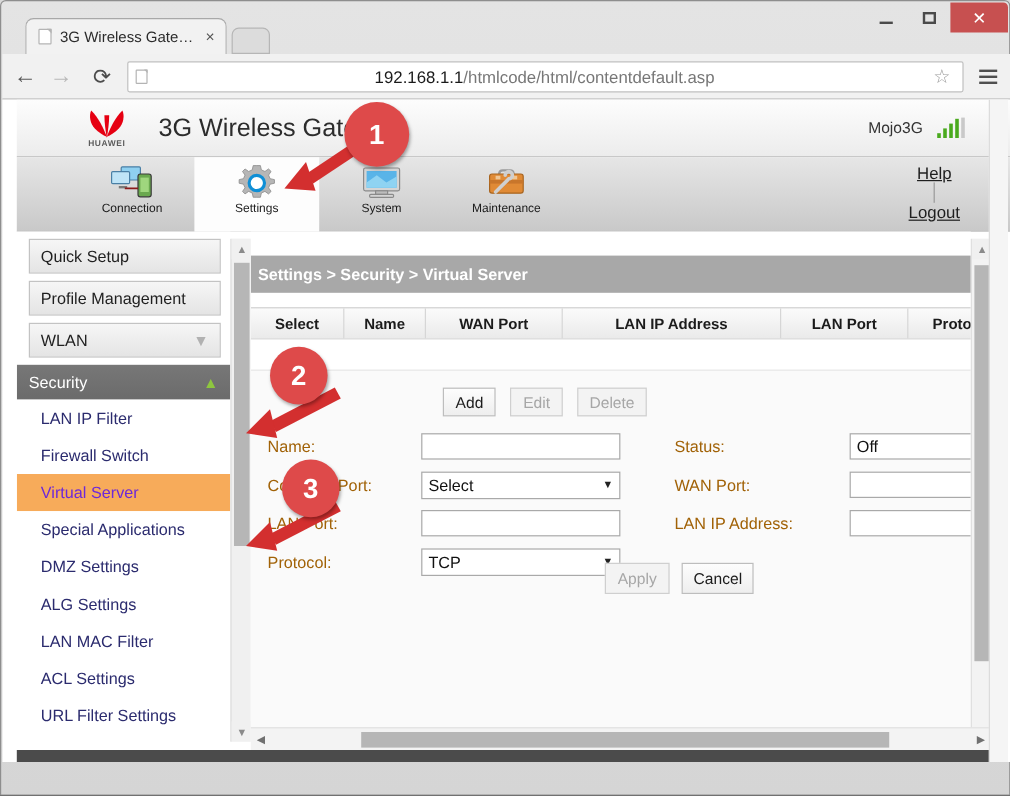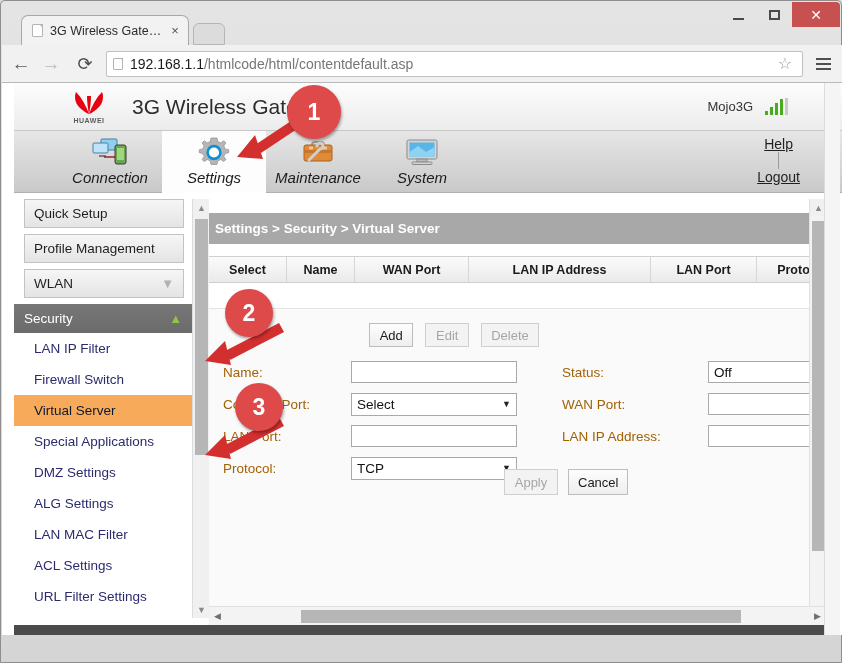--- a/index.html
+++ b/index.html
@@ -101,21 +101,21 @@
   .omni-icon {
     width: 10px; height: 12px; background: #fff;
     border: 1px solid #b4b4b4; border-radius: 1px; margin-right: 7px;
     position: relative; flex: 0 0 auto;
   }
   .omni-icon:after {
     content: ""; position: absolute; right: -1px; top: -1px;
     border-width: 0 3px 3px 0; border-style: solid;
     border-color: transparent #b4b4b4 transparent transparent;
   }
-  .omni-url { font-size: 14px; color: #777; flex: 1 1 auto; white-space: nowrap; }
+  .omni-url { font-size: 14px; color: #777; flex: 1 1 auto; white-space: nowrap; text-align: center; }
   .omni-url .host { color: #1a1a1a; }
   .star { font-size: 16px; color: #9a9a9a; margin-right: 4px; cursor: pointer; }
   .menu-btn {
     width: 28px; height: 30px; margin-right: 5px;
     display: flex; flex-direction: column; justify-content: center;
     align-items: center; gap: 3px; cursor: pointer;
   }
   .menu-btn i { display: block; width: 15px; height: 2px; background: #4f4f4f; }
 
   
@@ -132,37 +132,37 @@
     border-bottom: 1px solid #c8c8c8;
     display: flex; align-items: center;
   }
   .hw-logo { width: 54px; margin-left: 48px; text-align: center; flex: 0 0 auto; }
   .hw-logo svg { display: block; margin: 0 auto; }
   .hw-logo .wd { font-size: 7px; font-weight: bold; letter-spacing: 0.5px; color: #5c5c5c; margin-top: 1px; }
   .hw-title {
     font-size: 21px; color: #2c2c2c; margin-left: 16px;
     font-family: "Liberation Sans", sans-serif;
   }
-  .hw-right { margin-left: auto; display: flex; align-items: center; padding-right: 54px; }
+  .hw-right { margin-left: auto; display: flex; align-items: center; padding-right: 38px; }
   .hw-devname { font-size: 13px; color: #333; margin-right: 12px; }
   .sig-bars { display: flex; align-items: flex-end; gap: 2px; height: 17px; }
   .sig-bars i { display: block; width: 3px; background: #4aaa1e; }
 
   
   .hw-nav {
     position: absolute; left: 12px; top: 48px; right: 0; height: 62px;
     background: linear-gradient(#e6e6e6, #c9c9c9);
     border-bottom: 1px solid #b0b0b0;
   }
   .nav-items { position: absolute; left: 44px; top: 0; display: flex; height: 62px; }
   .nav-item {
     width: 104px; height: 62px;
     display: flex; flex-direction: column; align-items: center;
     justify-content: flex-start; padding-top: 5px;
-    font-size: 15px; color: #1b1b1b; cursor: pointer; font-style: italic;
+    font-size: 10px; color: #1b1b1b; cursor: pointer;
   }
   .nav-item.active { background: #fdfdfd; }
   .nav-ico { height: 32px; display: flex; align-items: center; justify-content: center; }
   .nav-label { margin-top: 1px; }
   .hw-links {
     position: absolute; right: 42px; bottom: 7px;
     display: flex; align-items: center; font-size: 14px; color: #1f1f1f; flex-direction: column;
   }
   .hw-links a { color: #1f1f1f; text-decoration: underline; cursor: pointer; }
   .hw-links .divider {
@@ -189,21 +189,21 @@
     display: flex; align-items: center; padding: 0 10px;
     font-size: 13.5px; color: #fff; cursor: pointer;
   }
   .side-group-head .chev-up { margin-left: auto; color: #8ec63f; font-size: 13px; }
   .side-sub {
     height: 31px; display: flex; align-items: center;
     padding-left: 20px; font-size: 13.5px; color: #2b2b6e;
     cursor: pointer; background: #fff;
   }
   .side-sub.selected { background: #f6a council; }
-  .side-sub.selected { background: #f7ab5a; color: #0f172a; }
+  .side-sub.selected { background: #f7ab5a; color: #6d28d9; }
 
   
   .sb-scroll {
     position: absolute; left: 190px; top: 198px;
     width: 17px; height: 419px;
     background: #f0f0f0; border-left: 1px solid #dcdcdc;
   }
   .sb-arrow {
     position: absolute; left: 0; width: 17px; height: 17px;
     display: flex; align-items: center; justify-content: center;
@@ -441,43 +441,43 @@
                 </g>
                 <circle cx="16" cy="15.5" r="6.4" fill="#fff" stroke="#0f8fd6" stroke-width="2.6"></circle>
               </svg>
             </div>
             <div class="nav-label">Settings</div>
           </div>
 
           <div class="nav-item">
             <div class="nav-ico">
               <svg width="36" height="30" viewBox="0 0 36 30" aria-hidden="true">
+                <rect x="3" y="3" width="30" height="19" rx="1.5" fill="#d5d5d5" stroke="#8a8a8a"></rect>
+                <rect x="5.5" y="5.5" width="25" height="14" fill="#59b4e8"></rect>
+                <path d="M5.5 15 L14 9 L22 15 L30.5 10 L30.5 19.5 L5.5 19.5 Z" fill="#8fd3f2"></path>
+                <rect x="13" y="22" width="10" height="3" fill="#bcbcbc" stroke="#8a8a8a"></rect>
+                <rect x="8" y="25" width="20" height="2.5" rx="1" fill="#d5d5d5" stroke="#8a8a8a"></rect>
+              </svg>
+            </div>
+            <div class="nav-label">System</div>
+          </div>
+
+          <div class="nav-item">
+            <div class="nav-ico">
+              <svg width="36" height="30" viewBox="0 0 36 30" aria-hidden="true">
                 <path d="M12 8 q0-3 3-3 h6 q3 0 3 3" fill="none" stroke="#9a9a9a" stroke-width="2"></path>
                 <rect x="4" y="8" width="28" height="16" rx="2" fill="#e08a35" stroke="#a8641f"></rect>
                 <rect x="4" y="13" width="28" height="3" fill="#c8762b"></rect>
                 <rect x="9" y="9.5" width="4" height="3" fill="#f0c694"></rect>
                 <rect x="23" y="9.5" width="4" height="3" fill="#f0c694"></rect>
                 <path d="M9 23 L20 12 a3 3 0 1 0-3-3" fill="none" stroke="#cfcfcf" stroke-width="3" stroke-linecap="round"></path>
               </svg>
             </div>
             <div class="nav-label">Maintenance</div>
           </div>
-
-          <div class="nav-item">
-            <div class="nav-ico">
-              <svg width="36" height="30" viewBox="0 0 36 30" aria-hidden="true">
-                <rect x="3" y="3" width="30" height="19" rx="1.5" fill="#d5d5d5" stroke="#8a8a8a"></rect>
-                <rect x="5.5" y="5.5" width="25" height="14" fill="#59b4e8"></rect>
-                <path d="M5.5 15 L14 9 L22 15 L30.5 10 L30.5 19.5 L5.5 19.5 Z" fill="#8fd3f2"></path>
-                <rect x="13" y="22" width="10" height="3" fill="#bcbcbc" stroke="#8a8a8a"></rect>
-                <rect x="8" y="25" width="20" height="2.5" rx="1" fill="#d5d5d5" stroke="#8a8a8a"></rect>
-              </svg>
-            </div>
-            <div class="nav-label">System</div>
-          </div>
         </div>
 
         <div class="hw-links">
           <a>Help</a>
           <span class="divider"></span>
           <a>Logout</a>
         </div>
       </div>
 
       <div class="sidebar">

